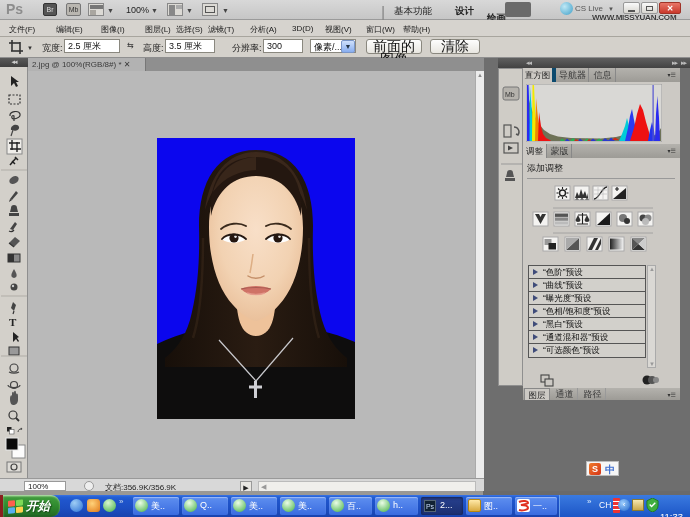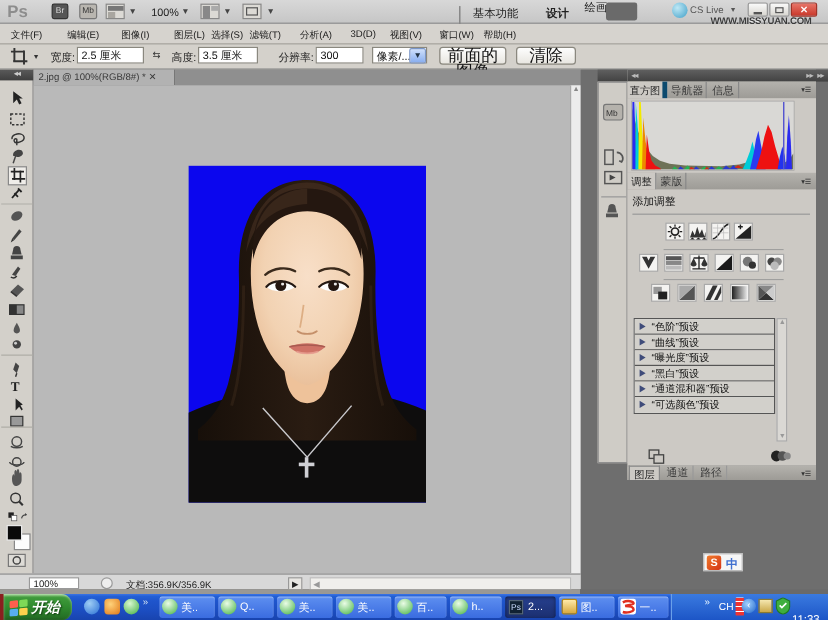--- a/index.html
+++ b/index.html
@@ -54,21 +54,21 @@
         <span class="abs" style="left:8px;top:1px;width:6px;height:4px;background:#aaa;"></span>
       </span>
     <span class="abs" style="left:186px;top:7px;color:#444;font-size:7px;">▼</span>
     <span class="abs" style="left:202px;top:3px;width:16px;height:13px;background:#dcdad5;border:1px solid #888;">
         <span class="abs" style="left:2px;top:2px;width:10px;height:7px;border:1px solid #555;"></span>
       </span>
     <span class="abs" style="left:222px;top:7px;color:#444;font-size:7px;">▼</span>
     <span class="abs" style="left:381px;top:4px;color:#888;">|</span>
     <span class="abs" style="left:394px;top:5px;font-size:9.5px;font-weight:normal;color:#222;">基本功能</span>
     <span class="abs" style="left:455px;top:5px;font-size:9.5px;font-weight:bold;color:#222;">设计</span>
-    <span class="abs" style="left:487px;top:0;font-size:9.5px;font-weight:normal;color:#222;">绘画</span>
+    <span class="abs" style="left:487px;top:12px;font-size:9.5px;font-weight:bold;color:#222;">绘画</span>
     <span class="abs" style="left:505px;top:2px;width:26px;height:15px;background:#6a6a6a;border-radius:2px;"></span>
     <span class="abs" style="left:560px;top:2px;width:13px;height:13px;border-radius:7px;background:radial-gradient(circle at 35% 35%, #bfe8f5, #3f9fc8);"></span>
     <span class="abs" style="left:575px;top:4px;font-size:8px;color:#555;">CS Live</span>
     <span class="abs" style="left:608px;top:6px;color:#555;font-size:6px;">▼</span>
     <span class="abs" style="left:623px;top:2px;width:17px;height:12px;background:linear-gradient(#fafafa,#d8d6d0);border:1px solid #999;border-radius:2px;">
         <span class="abs" style="left:4px;top:7px;width:7px;height:2px;background:#555;"></span>
       </span>
     <span class="abs" style="left:641px;top:2px;width:17px;height:12px;background:linear-gradient(#fafafa,#d8d6d0);border:1px solid #999;border-radius:2px;">
         <span class="abs" style="left:4px;top:3px;width:7px;height:5px;border:1px solid #555;"></span>
       </span>
@@ -395,20 +395,21 @@
             <path d="M105,14 L118,14 L111.5,8 Z" fill="#333"></path>
             <path d="M105,2 L105,14 L111.5,8 Z" fill="#555"></path>
             <path d="M118,2 L118,14 L111.5,8 Z" fill="#ccc"></path>
         </g>
       </svg>
 
       <div class="abs" style="left:5px;top:107px;width:118px;border:1px solid #555;background:#fff;">
         <div class="listrow"><span class="tri"></span>“色阶”预设</div>
         <div class="listrow"><span class="tri"></span>“曲线”预设</div>
         <div class="listrow"><span class="tri"></span>“曝光度”预设</div>
+        <div class="listrow"><span class="tri"></span>“色相/饱和度”预设</div>
         <div class="listrow"><span class="tri"></span>“黑白”预设</div>
         <div class="listrow"><span class="tri"></span>“通道混和器”预设</div>
         <div class="listrow" style="border-bottom:none;"><span class="tri"></span>“可选颜色”预设</div>
       </div>
       <div class="abs" style="left:124px;top:107px;width:9px;height:103px;background:#dad8d4;border:1px solid #aaa;">
         <span class="abs" style="left:1px;top:0px;font-size:6px;color:#999;">▲</span>
         <span class="abs" style="left:1px;bottom:0px;font-size:6px;color:#999;">▼</span>
       </div>
 
       <svg class="abs" style="left:0;top:214px;" width="157" height="16" viewBox="0 0 157 16">

